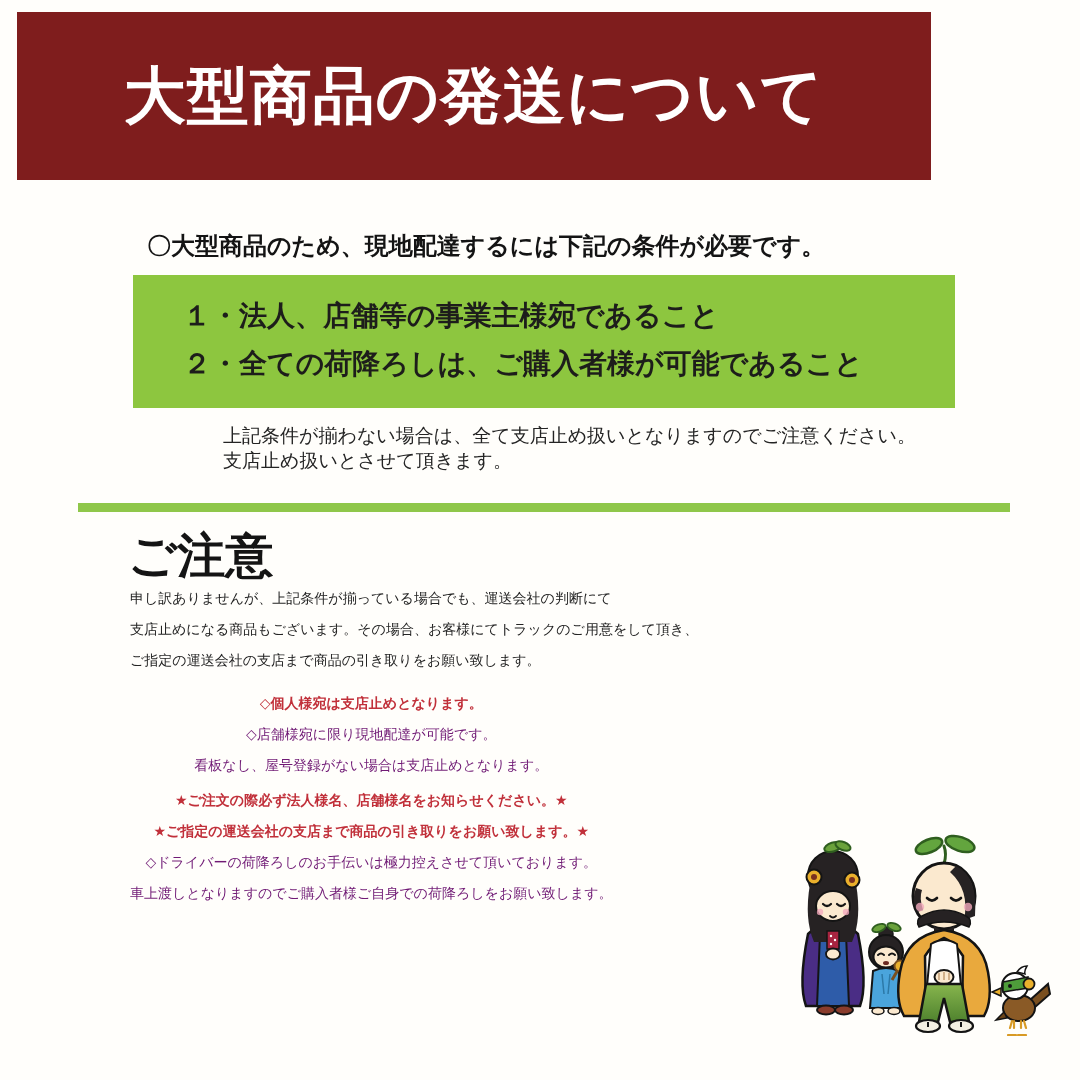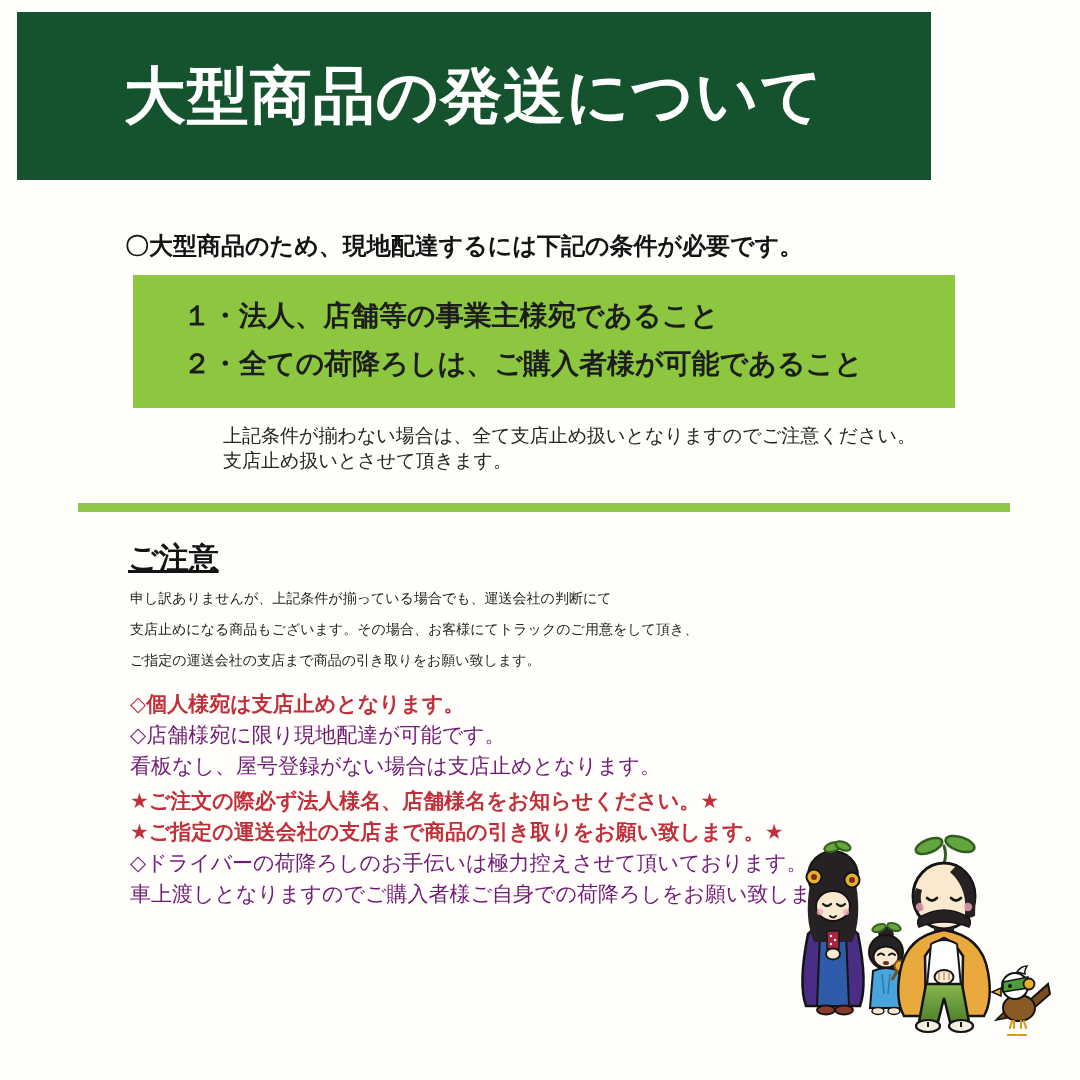--- a/index.html
+++ b/index.html
@@ -4,56 +4,56 @@
 <style>
   html,body{margin:0;padding:0;}
   body{
     width:1080px;height:1080px;position:relative;overflow:hidden;
     background:#fffefb;
     font-family:"Liberation Sans","DejaVu Sans",sans-serif;
     color:#1f1f1f;
   }
   .banner{
     position:absolute;left:17px;top:12px;width:914px;height:168px;
-    background:#14532d;display:flex;align-items:center;justify-content:center;
+    background:#7f1d1d;display:flex;align-items:center;justify-content:center;
   }
   .banner-title{
     color:#ffffff;font-size:62px;font-weight:bold;letter-spacing:1px;white-space:nowrap;
   }
   .intro{
-    position:absolute;left:125px;top:230px;
+    position:absolute;left:147px;top:230px;
     font-size:24px;font-weight:bold;color:#141414;white-space:nowrap;
   }
   .cond-box{
     position:absolute;left:133px;top:275px;width:822px;height:133px;
     background:#8dc63f;box-sizing:border-box;padding:17px 0 9px 50px;
   }
   .cond-line{
     font-size:28px;font-weight:bold;color:#1d1d1b;line-height:48px;white-space:nowrap;
   }
   .note{
     position:absolute;left:223px;top:423px;
     font-size:19px;color:#242424;line-height:25px;
   }
   .note div{white-space:nowrap;}
   .divider{
     position:absolute;left:78px;top:503px;width:932px;height:9px;background:#8fc74a;
   }
   .caution-h{
-    position:absolute;left:128px;top:538px;
-    font-size:30px;font-weight:bold;color:#141414;white-space:nowrap;text-decoration:underline;
+    position:absolute;left:128px;top:524px;
+    font-size:48px;font-weight:bold;color:#141414;white-space:nowrap;
   }
   .caution-p{
     position:absolute;left:130px;top:583px;
     font-size:14px;color:#242424;line-height:31px;
   }
   .caution-p div{white-space:nowrap;}
   .caution-notes{
     position:absolute;left:130px;top:688px;
-    font-size:21px;line-height:31px;
+    font-size:14px;line-height:31px;text-align:center;
   }
   .caution-notes div{white-space:nowrap;}
   .note-red{color:#c1303a;font-weight:bold;}
   .note-black{color:#701a75;font-weight:normal;}
   .gap-before{margin-top:4px;}
   .mascot{
     position:absolute;left:786px;top:834px;width:268px;height:202px;
   }
 </style>
 </head>

